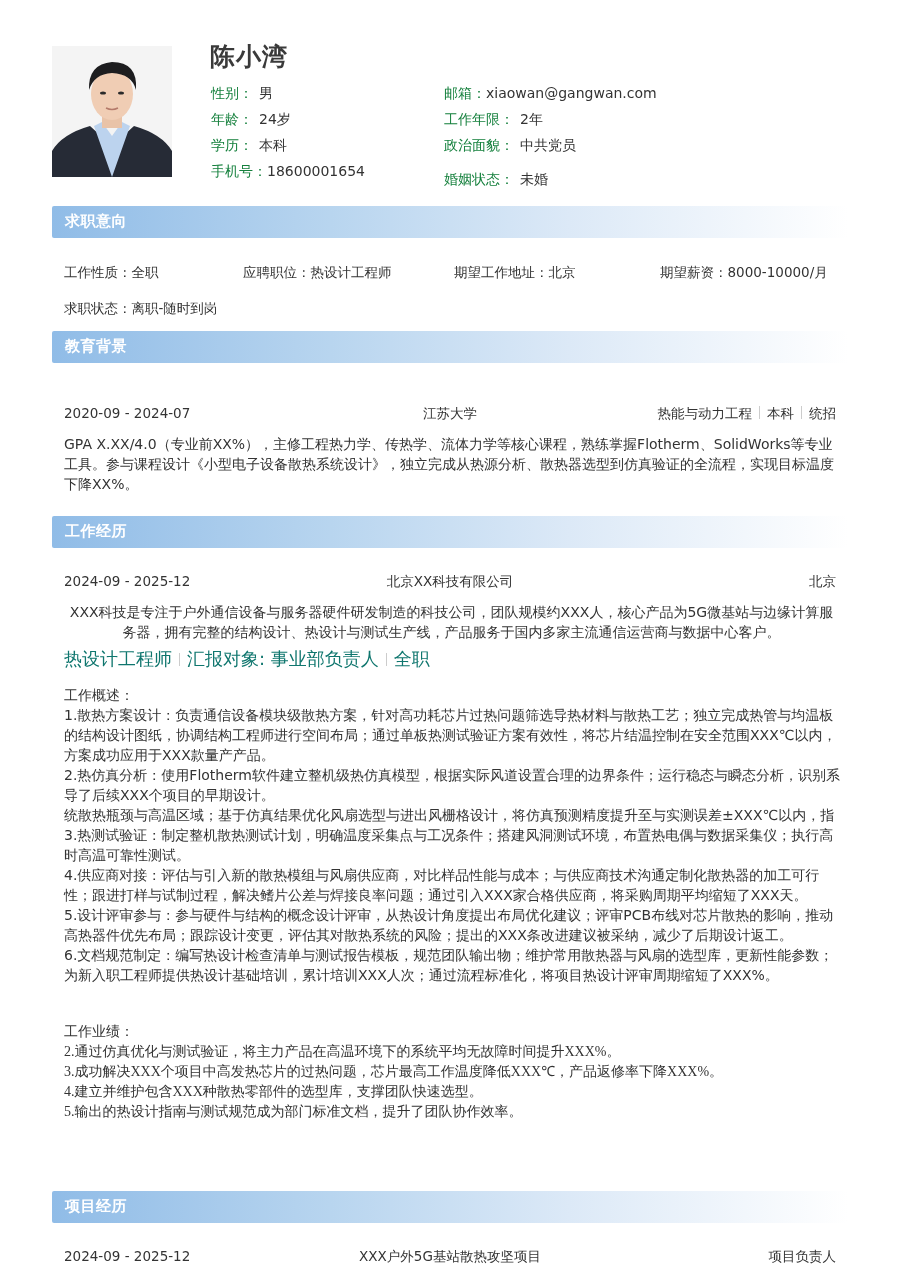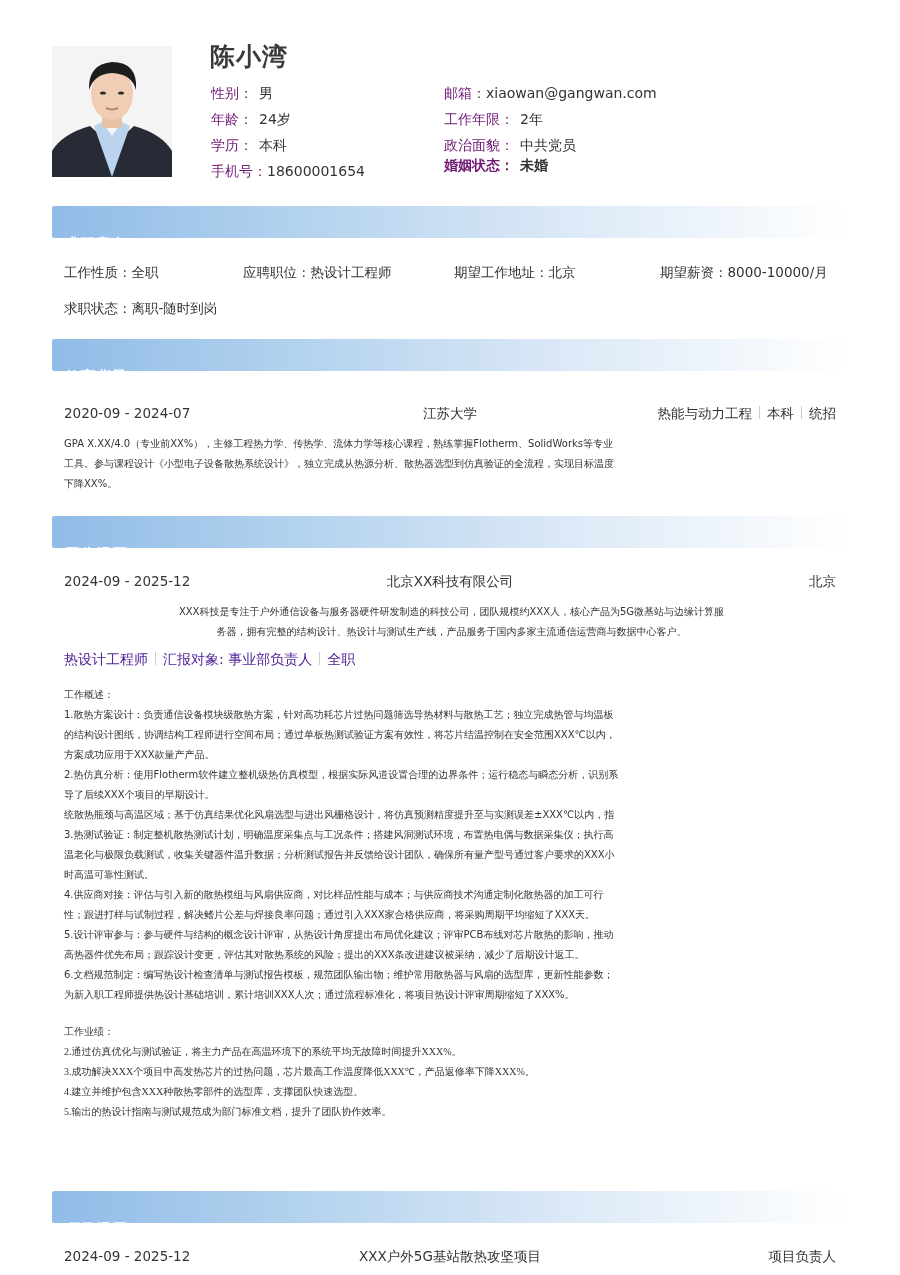--- a/index.html
+++ b/index.html
@@ -17,36 +17,36 @@
       position: absolute; left: 52px; top: 46px; width: 120px; height: 131px;
       background: #f3f3f3; overflow: hidden;
     }
     .name {
       position: absolute; left: 210px; top: 40px;
       font-size: 25px; font-weight: bold; color: #3a3a3a; letter-spacing: 1px;
     }
     .info-row {
       position: absolute; font-size: 14px; color: #333; white-space: nowrap; line-height: 18px;
     }
-    .info-label { color: #701a75; }
+    .info-label { color: #15803d; }
     .info-value { margin-left: 6px; }
 
     
     .section-header {
       position: absolute; left: 52px; width: 796px; height: 32px;
       background: linear-gradient(to right, #90bce7 0%, #b8d5ef 35%, #dce9f7 65%, #ffffff 100%);
       border-radius: 2px;
     }
     .section-title {
       position: absolute; left: 13px; top: 6px;
-      font-size: 15px; font-weight: bold; color: #ffffff; letter-spacing: 0.5px; margin-top: 23px;
-    }
-
-    .text { position: absolute; font-size: 14px; color: #4c1d95; line-height: 20px; white-space: nowrap; }
-    .para { position: absolute; left: 64px; width: 775px; font-size: 10px; color: #333; line-height: 20px; }
+      font-size: 15px; font-weight: bold; color: #ffffff; letter-spacing: 0.5px;
+    }
+
+    .text { position: absolute; font-size: 18px; color: #0f766e; line-height: 20px; white-space: nowrap; }
+    .para { position: absolute; left: 64px; width: 775px; font-size: 14px; color: #333; line-height: 20px; }
     .para div { white-space: nowrap; }
 
     .row3 { position: absolute; left: 64px; width: 772px; height: 20px; font-size: 13.5px; color: #333; line-height: 20px; }
     .row3 .l { position: absolute; left: 0; }
     .row3 .c { position: absolute; left: 0; right: 0; text-align: center; }
     .row3 .r { position: absolute; right: 0; }
 
     .sep { display: inline-block; width: 1px; height: 13px; background: #cccccc; margin: 0 7px; vertical-align: -1px; }
 
     .intent-item { position: absolute; font-size: 13.5px; line-height: 20px; white-space: nowrap; }
@@ -93,21 +93,21 @@
 
   <div class="info-row" style="left:444px; top:84px;">
     <span class="info-label">邮箱：</span><span class="info-value" style="margin-left:0">xiaowan@gangwan.com</span>
   </div>
   <div class="info-row" style="left:444px; top:110px;">
     <span class="info-label">工作年限：</span><span class="info-value">2年</span>
   </div>
   <div class="info-row" style="left:444px; top:136px;">
     <span class="info-label">政治面貌：</span><span class="info-value">中共党员</span>
   </div>
-  <div class="info-row" style="left:444px; top:156px;font-weight:bold;">
+  <div class="info-row" style="left:444px; top:170px;">
     <span class="info-label">婚姻状态：</span><span class="info-value">未婚</span>
   </div>
 
   <div class="section-header" style="top:206px;">
     <span class="section-title">求职意向</span>
   </div>
 
   <div class="intent-item" style="left:64px; top:262px;">
     <span>工作性质：</span><span>全职</span>
   </div>
@@ -117,21 +117,21 @@
   <div class="intent-item" style="left:454px; top:262px;">
     <span>期望工作地址：</span><span>北京</span>
   </div>
   <div class="intent-item" style="left:660px; top:262px;">
     <span>期望薪资：</span><span>8000-10000/月</span>
   </div>
   <div class="intent-item" style="left:64px; top:298px;">
     <span>求职状态：</span><span>离职-随时到岗</span>
   </div>
 
-  <div class="section-header" style="top:339px;padding-left:16px;">
+  <div class="section-header" style="top:331px;padding-left:16px;">
     <span class="section-title">教育背景</span>
   </div>
 
   <div class="row3" style="top:403px;">
     <span class="l">2020-09 - 2024-07</span>
     <span class="c">江苏大学</span>
     <span class="r">
       <span>热能与动力工程</span><span class="sep"></span><span>本科</span><span class="sep"></span><span>统招</span>
     </span>
   </div>
@@ -163,21 +163,20 @@
 
   <div class="para" style="top:685px;">
     <div>工作概述：</div>
     <div>1.散热方案设计：负责通信设备模块级散热方案，针对高功耗芯片过热问题筛选导热材料与散热工艺；独立完成热管与均温板</div>
     <div>的结构设计图纸，协调结构工程师进行空间布局；通过单板热测试验证方案有效性，将芯片结温控制在安全范围XXX℃以内，</div>
     <div>方案成功应用于XXX款量产产品。</div>
     <div>2.热仿真分析：使用Flotherm软件建立整机级热仿真模型，根据实际风道设置合理的边界条件；运行稳态与瞬态分析，识别系</div>
     <div>导了后续XXX个项目的早期设计。</div>
     <div>统散热瓶颈与高温区域；基于仿真结果优化风扇选型与进出风栅格设计，将仿真预测精度提升至与实测误差±XXX℃以内，指</div>
     <div>3.热测试验证：制定整机散热测试计划，明确温度采集点与工况条件；搭建风洞测试环境，布置热电偶与数据采集仪；执行高</div>
-    <div>温老化与极限负载测试，收集关键器件温升数据；分析测试报告并反馈给设计团队，确保所有量产型号通过客户要求的XXX小</div>
     <div>时高温可靠性测试。</div>
     <div>4.供应商对接：评估与引入新的散热模组与风扇供应商，对比样品性能与成本；与供应商技术沟通定制化散热器的加工可行</div>
     <div>性；跟进打样与试制过程，解决鳍片公差与焊接良率问题；通过引入XXX家合格供应商，将采购周期平均缩短了XXX天。</div>
     <div>5.设计评审参与：参与硬件与结构的概念设计评审，从热设计角度提出布局优化建议；评审PCB布线对芯片散热的影响，推动</div>
     <div>高热器件优先布局；跟踪设计变更，评估其对散热系统的风险；提出的XXX条改进建议被采纳，减少了后期设计返工。</div>
     <div>6.文档规范制定：编写热设计检查清单与测试报告模板，规范团队输出物；维护常用散热器与风扇的选型库，更新性能参数；</div>
     <div>为新入职工程师提供热设计基础培训，累计培训XXX人次；通过流程标准化，将项目热设计评审周期缩短了XXX%。</div>
   </div>
 
   <div class="para" style="top:1022px;font-family:Liberation Serif, serif;">

